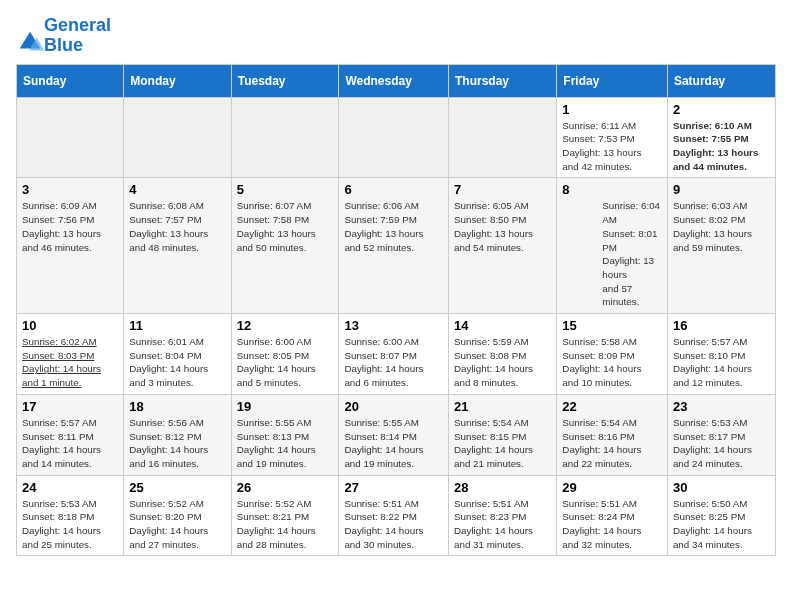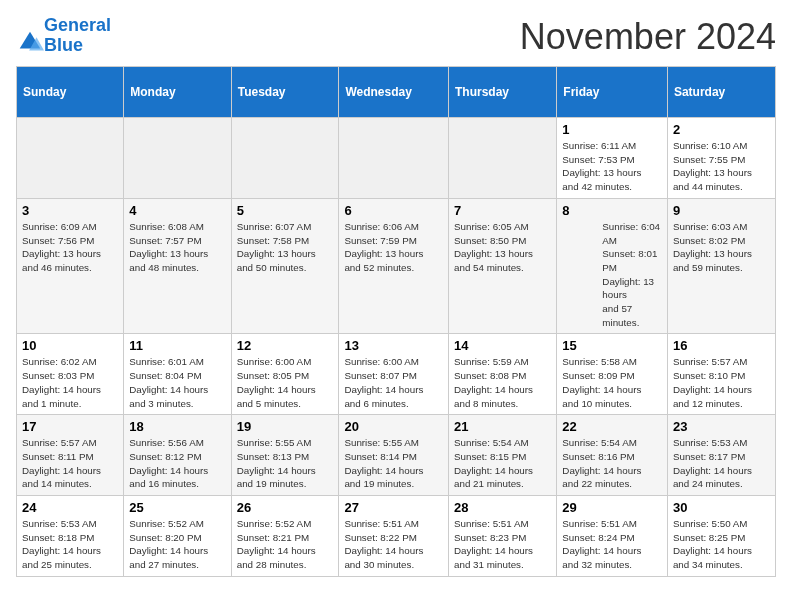--- a/index.html
+++ b/index.html
@@ -44,21 +44,21 @@
     }
     table {
       width: 100%;
       border-collapse: collapse;
       font-size: 10.5px;
     }
     thead tr th {
       background: #1a73c9;
       color: #fff;
       text-align: left;
-      padding: 18px 6px;
+      padding: 9px 6px;
       font-size: 12px;
       font-weight: bold;
       border: 1px solid #ccc;
     }
     td {
       border: 1px solid #ccc;
       vertical-align: top;
       padding: 4px 5px;
       width: 113px;
       min-height: 70px;
@@ -90,21 +90,20 @@
     <svg class="logo-icon" viewBox="0 0 30 30">
       <polygon points="15,4 26,22 4,22" fill="#1a73c9"></polygon>
       <polygon points="22,10 30,24 14,24" fill="#5aabf0" opacity="0.7"></polygon>
     </svg>
     <div class="logo-text">
       <div><span>General</span></div>
       <div><span style="color:#1a73c9">Blue</span></div>
     </div>
   </div>
   <div class="title-area">
-    <div class="month-title">November 2024</div>
   </div>
 </div>
 
 <table>
   <thead>
     <tr id="header-row">
     <th>Sunday</th>
         <th>Monday</th>
         <th>Tuesday</th>
         <th>Wednesday</th>
@@ -122,21 +121,21 @@
         <td class="empty"></td>
         <td>
           <span class="day-num">1</span>
           <div class="day-info" style="white-space: pre-line;">Sunrise: 6:11 AM
 Sunset: 7:53 PM
 Daylight: 13 hours
 and 42 minutes.</div>
         </td>
         <td>
           <span class="day-num">2</span>
-          <div class="day-info" style="white-space: pre-line;">Sunrise: 6:10 AM
+          <div class="day-info" style="white-space: pre-line; font-weight: bold;">Sunrise: 6:10 AM
 Sunset: 7:55 PM
 Daylight: 13 hours
 and 44 minutes.</div>
         </td>
       </tr>
       <tr>
         <td>
           <span class="day-num">3</span>
           <div class="day-info" style="white-space: pre-line;">Sunrise: 6:09 AM
 Sunset: 7:56 PM
@@ -182,21 +181,21 @@
           <span class="day-num">9</span>
           <div class="day-info" style="white-space: pre-line;">Sunrise: 6:03 AM
 Sunset: 8:02 PM
 Daylight: 13 hours
 and 59 minutes.</div>
         </td>
       </tr>
       <tr>
         <td>
           <span class="day-num">10</span>
-          <div class="day-info" style="white-space: pre-line;">Sunrise: 6:02 AM
+          <div class="day-info" style="white-space: pre-line; text-decoration: underline;">Sunrise: 6:02 AM
 Sunset: 8:03 PM
 Daylight: 14 hours
 and 1 minute.</div>
         </td>
         <td>
           <span class="day-num">11</span>
           <div class="day-info" style="white-space: pre-line;">Sunrise: 6:01 AM
 Sunset: 8:04 PM
 Daylight: 14 hours
 and 3 minutes.</div>

